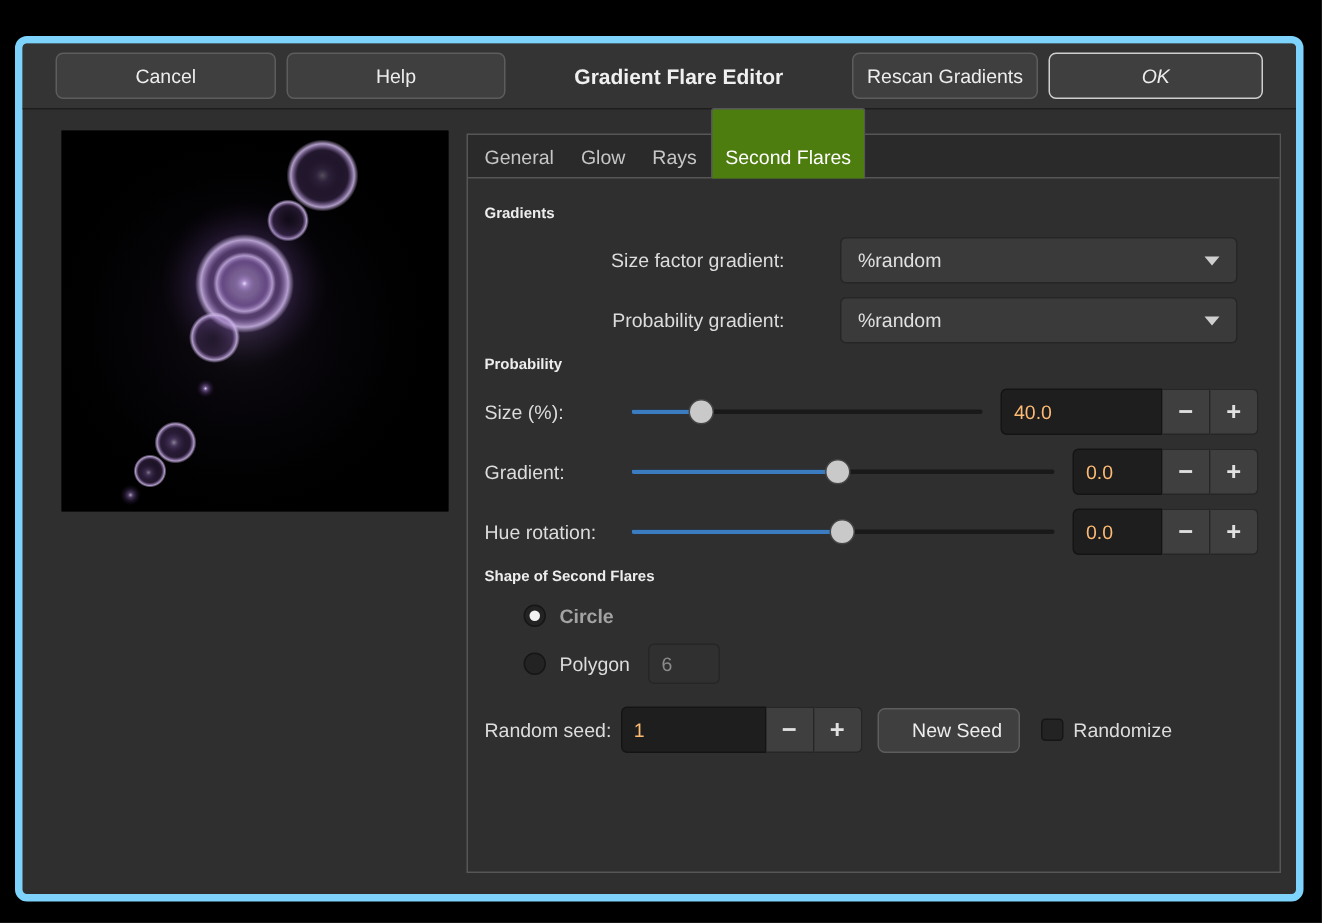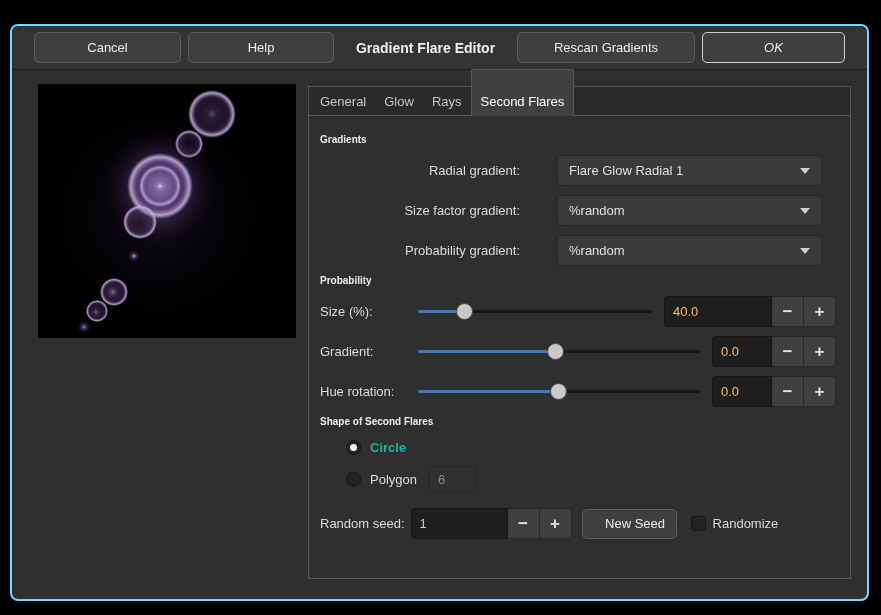--- a/index.html
+++ b/index.html
@@ -5,53 +5,53 @@
   * { box-sizing: border-box; }
   html,body { margin:0; padding:0; }
   body {
     width:881px; height:615px; background:#000;
     font-family:"Liberation Sans", sans-serif;
     font-size:13px; color:#e0e0e0;
     position:relative; overflow:hidden;
   }
   .window {
     position:absolute; left:10px; top:24px; width:859px; height:577px;
-    background:#2f2f2f; border:2px solid #7dd3fc; border-radius:8px;
+    background:#2f2f2f; border:5px solid #7dd3fc; border-radius:8px;
     overflow:hidden;
   }
   
   .titlebar {
     height:44px; background:#343434; border-bottom:1px solid #1e1e1e;
     display:flex; align-items:center; gap:7px; padding:0 22px;
   }
   .hbtn {
     height:31px; background:#3f3f3f; border:1px solid #5d5d5d; border-radius:5px;
     color:#ededed; font-family:"Liberation Sans", sans-serif; font-size:13px;
     cursor:pointer; padding:0;
   }
   .hbtn.w-cancel{width:147px} .hbtn.w-help{width:146px}
-  .hbtn.w-rescan{width:178px} .hbtn.w-ok{width:143px; border-color:#cfcfcf;font-style:italic;}
+  .hbtn.w-rescan{width:124px} .hbtn.w-ok{width:143px; border-color:#cfcfcf;font-style:italic;}
   .title { flex:1; text-align:center; font-weight:bold; font-size:14px; color:#f0f0f0; }
   
   .content { position:relative; height:532px; }
   .preview {
     position:absolute; left:26px; top:14px; width:258px; height:254px;
     background:#000;
   }
   .panel {
     position:absolute; left:296px; top:16px; width:543px; height:493px;
     border:1px solid #565656; background:#2f2f2f;
   }
   .tabs {
     display:flex; align-items:flex-end; height:29px;
     background:#2a2a2a; border-bottom:1px solid #565656; padding-left:2px;
   }
   .tab { padding:24px 9px 6px; color:#c6c6c6; cursor:pointer; white-space:nowrap;margin-top:36px; }
   .tab.active {
-    background:#404040; color:#fff; border:1px solid #565656; border-bottom:none;
+    background:#4d7c0f; color:#fff; border:1px solid #565656; border-bottom:none;
     margin-bottom:-1px; padding-bottom:7px; border-radius:2px 2px 0 0;
   }
   .panel-body { padding:10px 14px 0 11px; }
   .section-h { font-weight:bold; color:#ededed; margin:8px 0 10px 0; font-size:10px; }
   
   .grad-row { display:flex; align-items:center; margin-bottom:9px; }
   .glabel { width:200px; text-align:right; margin-right:37px; color:#dcdcdc; }
   .dropdown {
     width:265px; height:31px; background:#3a3a3a; border:1px solid #262626;
     border-radius:4px; display:flex; align-items:center; justify-content:space-between;
@@ -91,21 +91,21 @@
   .radio-row { display:flex; align-items:center; margin:0 0 11px 26px; height:21px; }
   .radio {
     width:15px; height:15px; border-radius:50%; background:#232323;
     border:1px solid #161616; margin-right:9px; position:relative; cursor:pointer; flex:none;
   }
   .radio.checked::after {
     content:""; position:absolute; left:3px; top:3px; width:7px; height:7px;
     border-radius:50%; background:#f2f2f2;
   }
   .rlabel { color:#dcdcdc; }
-  .rlabel.bold { font-weight:bold; color:#14b8a6; }
+  .rlabel.bold { font-weight:bold; color:#a3a3a3; }
   .entry.polygon {
     width:48px; height:27px; margin-left:12px; background:#303030;
     border:1px solid #262626; border-radius:4px; color:#8a8a8a;
   }
   
   .seed-row { display:flex; align-items:center; margin-top:18px; }
   .seed-label { color:#dcdcdc; margin-right:6px; }
   .entry.seed { width:97px; }
   .btn {
     height:30px; width:95px; margin-left:10px; background:#3f3f3f;
@@ -173,27 +173,20 @@
         <div class="tab">General</div>
         <div class="tab">Glow</div>
         <div class="tab">Rays</div>
         <div class="tab active">Second Flares</div>
       </div>
 
       <div class="panel-body">
 
         <div class="section-h">Gradients</div>
 
-        <div class="grad-row">
-          <div class="glabel">Radial gradient:</div>
-          <div class="dropdown">
-            <span>Flare Glow Radial 1</span>
-            <span class="dd-arrow"></span>
-          </div>
-        </div>
 
         <div class="grad-row">
           <div class="glabel">Size factor gradient:</div>
           <div class="dropdown">
             <span>%random</span>
             <span class="dd-arrow"></span>
           </div>
         </div>
 
         <div class="grad-row">

